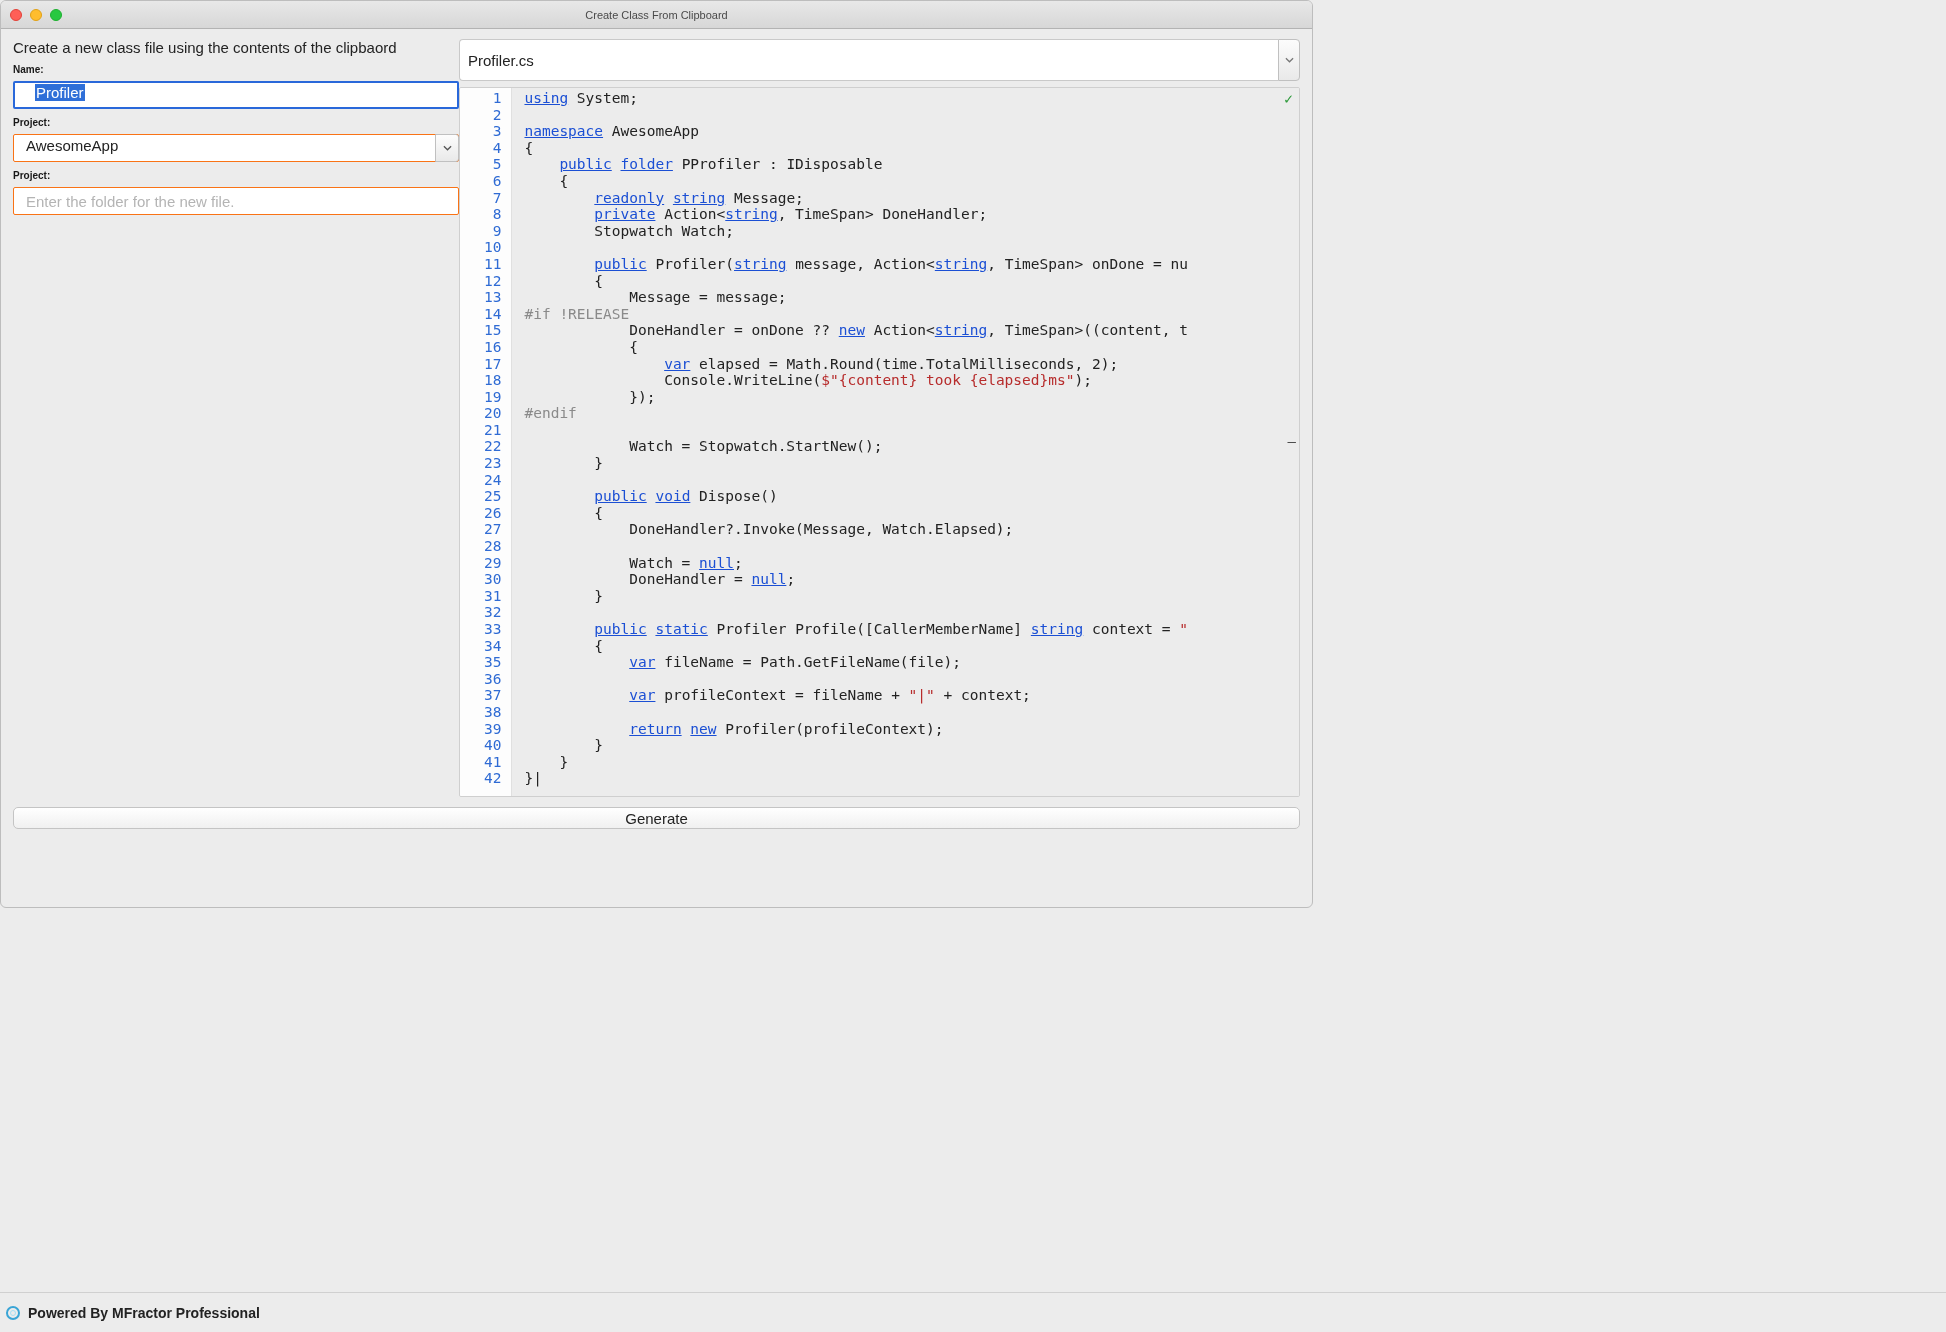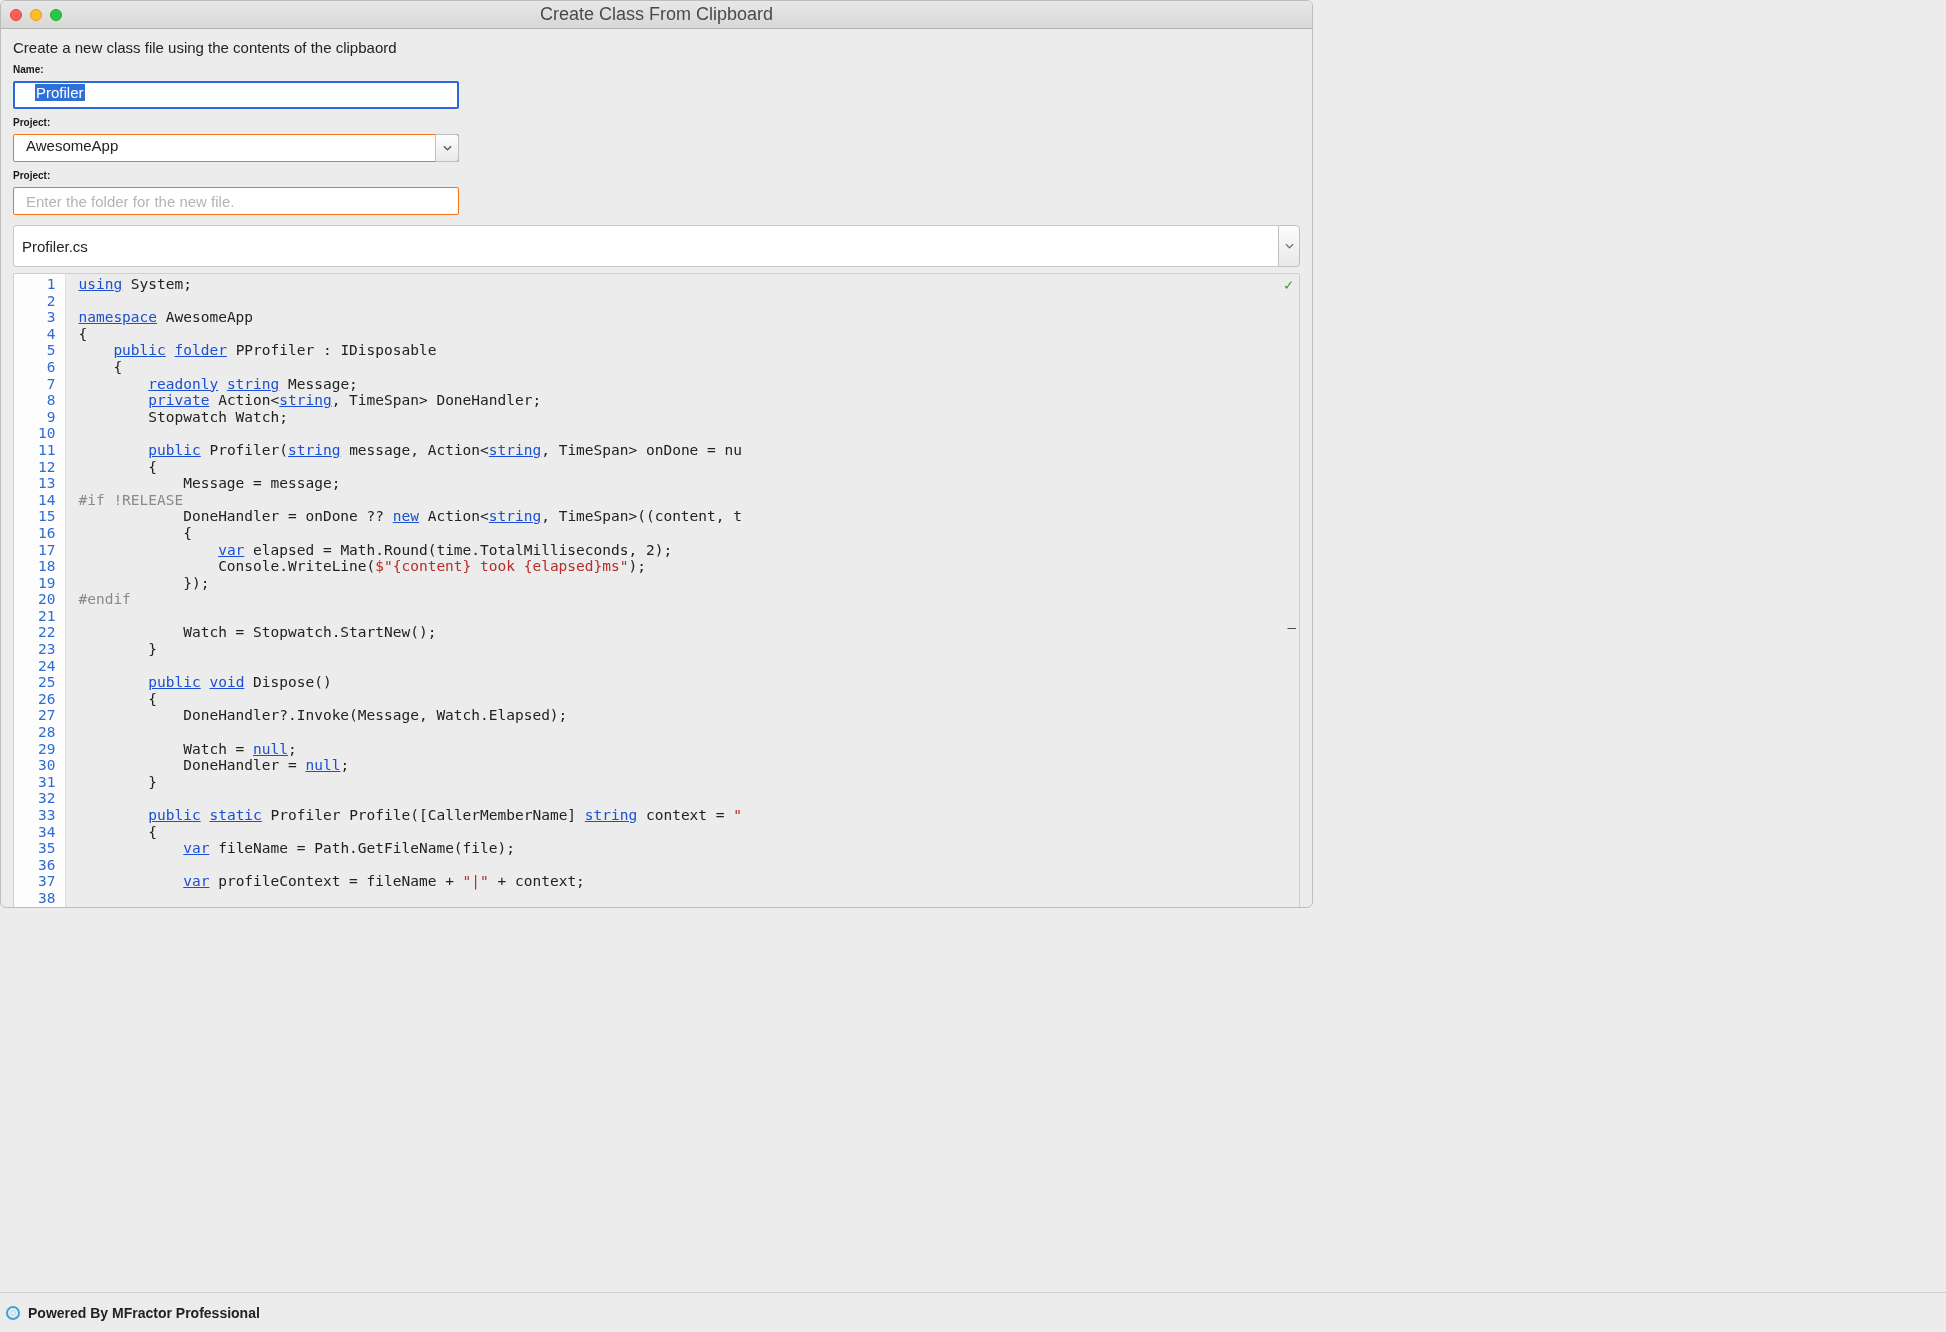--- a/index.html
+++ b/index.html
@@ -23,31 +23,30 @@
       padding: 0 9px;
       position: relative;
     }
     .traffic-lights { display: flex; gap: 8px; }
     .traffic-light { width: 12px; height: 12px; border-radius: 50%; }
     .tl-close   { background: #ff5f57; border: 0.5px solid #e24238; }
     .tl-min     { background: #ffbd2e; border: 0.5px solid #e1a116; }
     .tl-max     { background: #28c840; border: 0.5px solid #1db02f; }
     .titlebar-title {
       position: absolute; left: 0; right: 0; text-align: center;
-      font-size: 18px; color: #4a4a4a; font-weight: 400;
+      font-size: 11px; color: #4a4a4a; font-weight: 400;
       pointer-events: none;
     }
 
     
     .content {
       display: flex;
       padding: 10px 12px 6px 12px;
-      gap: 10px;
+      gap: 0;
       height: calc(100% - 28px - 64px - 40px);
-      flex-direction: column;
     }
 
     
     .left-panel {
       width: 446px;
       flex-shrink: 0;
     }
     .desc {
       font-size: 15px; color: #232323; margin-bottom: 6px;
     }

